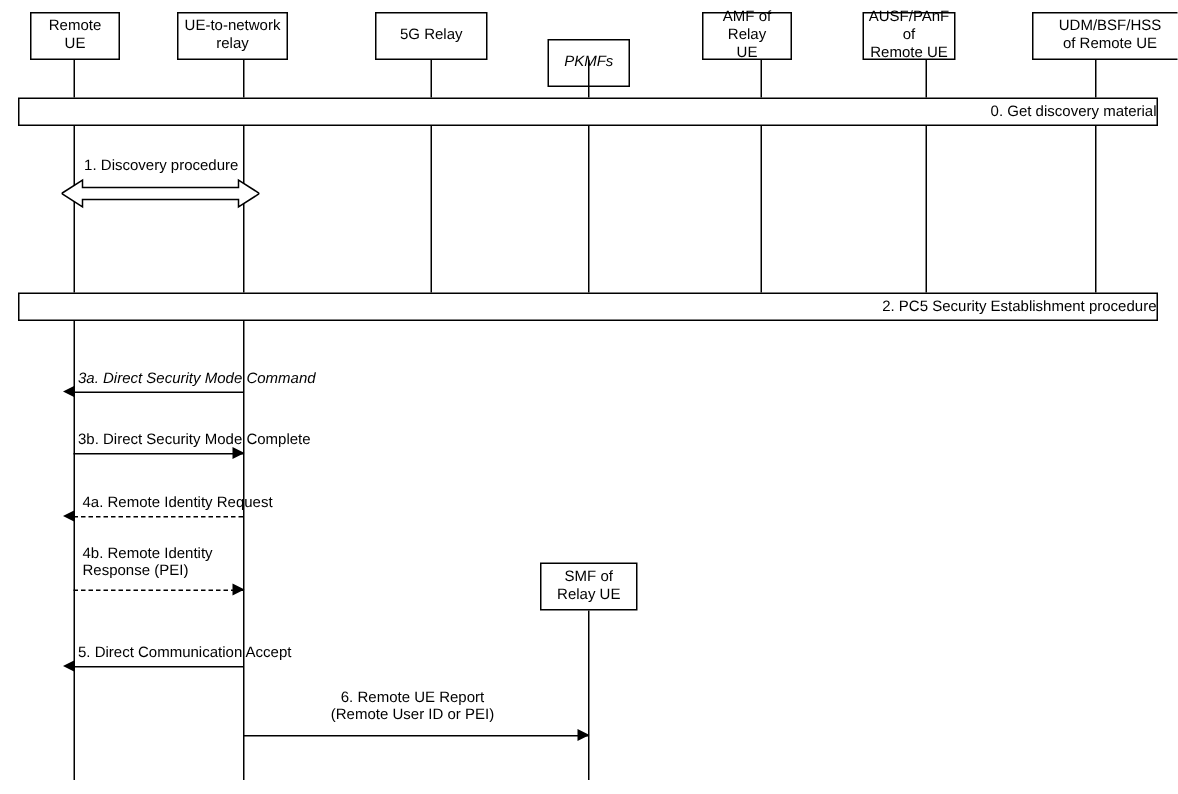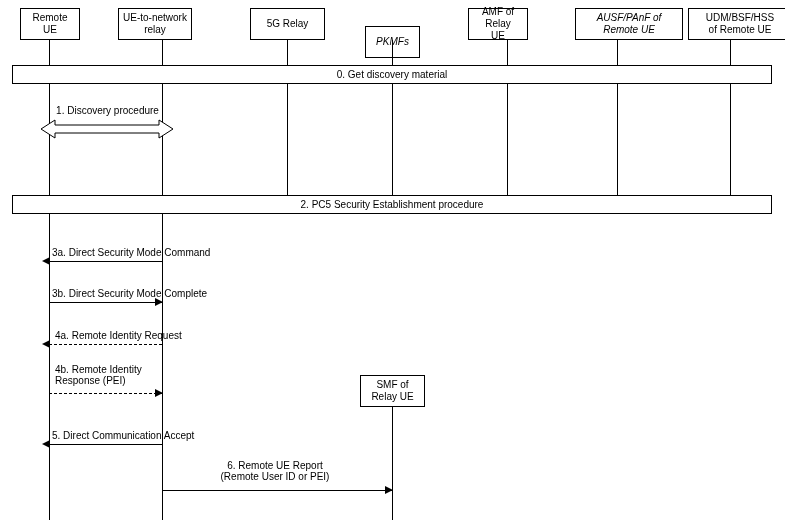--- a/index.html
+++ b/index.html
@@ -27,21 +27,21 @@
     }
     .lifeline {
       position: absolute;
       width: 1px;
       background: black;
     }
     .full-bar {
       position: absolute;
       border: 1px solid black;
       background: white;
-      text-align: center;
+      text-align: right;
       padding: 3px 0;
     }
     .msg-label {
       position: absolute;
       text-align: center;
     }
     .arrow-line-solid {
       position: absolute;
       height: 1px;
       background: black;
@@ -80,21 +80,21 @@
 <div class="participant-box" style="left:250px; top:8px; width:75px; height:32px;">
     <span>5G Relay</span>
   </div>
 <div class="participant-box" style="left:365px; top:26px; width:55px; height:32px;font-style:italic;">
     <span>PKMFs</span>
   </div>
 <div class="participant-box" style="left:468px; top:8px; width:60px; height:32px;">
     <span style="white-space: pre-line;">AMF of Relay
 UE</span>
   </div>
-<div class="participant-box" style="left:575px; top:8px; width:108px; height:32px;font-style:italic;">
+<div class="participant-box" style="left:575px; top:8px; width:62px; height:32px;">
     <span style="white-space: pre-line;">AUSF/PAnF of
 Remote UE</span>
   </div>
 <div class="participant-box" style="left:688px; top:8px; width:104px; height:32px;">
     <span style="white-space: pre-line;">UDM/BSF/HSS
 of Remote UE</span>
   </div>
 
 <div class="lifeline" style="left:49px; top:40px; height:480px;"></div>
 <div class="lifeline" style="left:162px; top:40px; height:480px;"></div>
@@ -106,21 +106,21 @@
 
 <div class="full-bar" style="left:12px; top:65px; width:760px;"><span>0. Get discovery material</span></div>
 
 <div class="msg-label" style="left:50px; top:105px; width:115px;"><span>1. Discovery procedure</span></div>
 <svg style="position:absolute; left:41px; top:118px;" width="132" height="22">
   <polygon points="0,11 14,2 14,7 118,7 118,2 132,11 118,20 118,15 14,15 14,20" fill="white" stroke="black" stroke-width="1"></polygon>
 </svg>
 
 <div class="full-bar" style="left:12px; top:195px; width:760px;"><span>2. PC5 Security Establishment procedure</span></div>
 
-<div class="msg-label" style="left:52px; top:247px; width:160px; text-align:left;"><span>3a. Direct Security Mode Command</span></div>
+<div class="msg-label" style="left:52px; top:247px; width:160px; text-align:left;font-style:italic;"><span>3a. Direct Security Mode Command</span></div>
 <div class="arrow-line-solid" style="left:49px; top:261px; width:113px;"></div>
 <div class="arrow-head-left" style="left:42px; top:257px;"></div>
 
 <div class="msg-label" style="left:52px; top:288px; width:160px; text-align:left;"><span>3b. Direct Security Mode Complete</span></div>
 <div class="arrow-line-solid" style="left:49px; top:302px; width:113px;"></div>
 <div class="arrow-head-right" style="left:155px; top:298px;"></div>
 
 <div class="msg-label" style="left:55px; top:330px; width:160px; text-align:left;"><span>4a. Remote Identity Request</span></div>
 <div class="arrow-line-dashed" style="left:49px; top:344px; width:113px;"></div>
 <div class="arrow-head-left" style="left:42px; top:340px;"></div>

